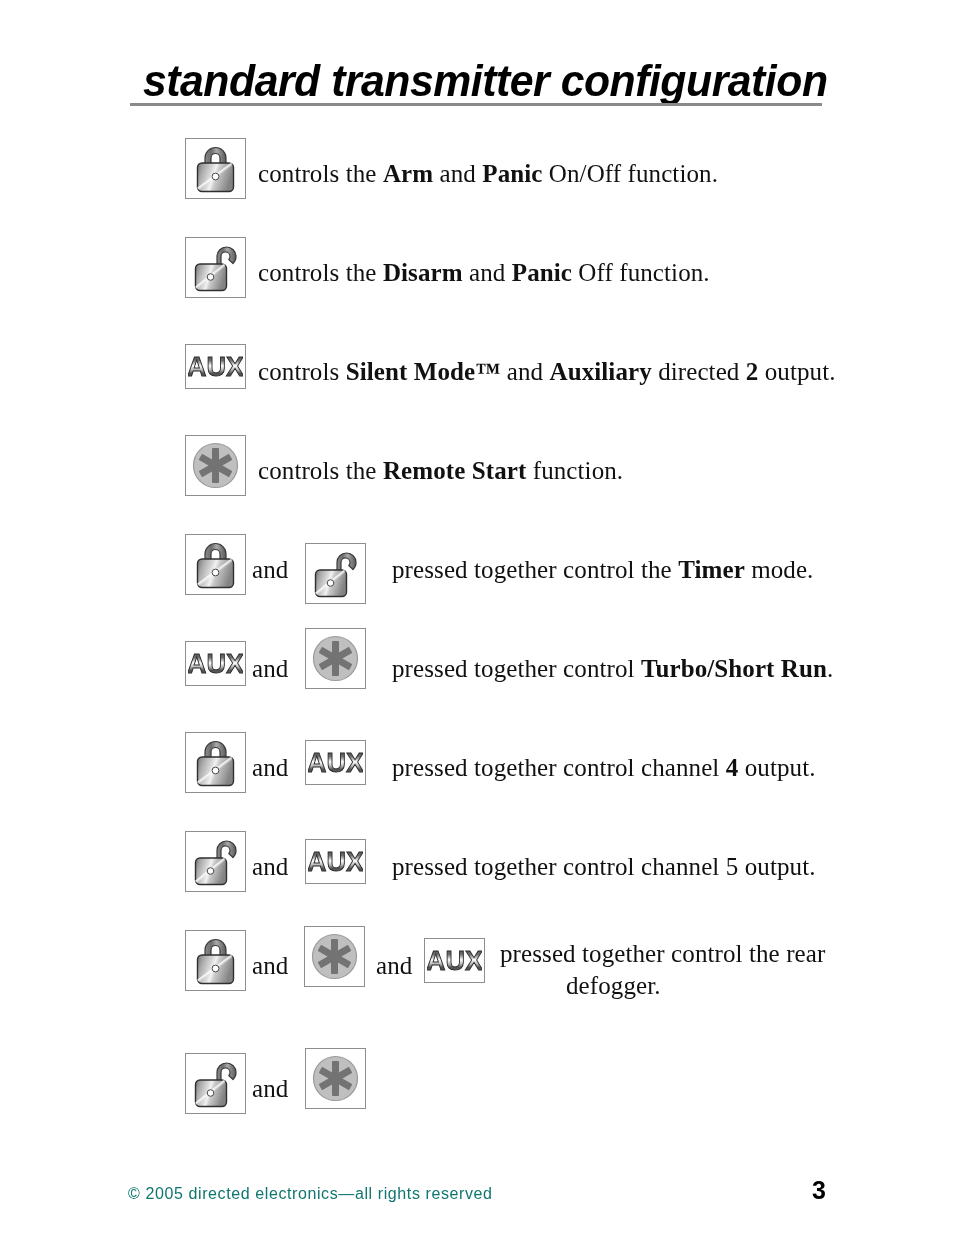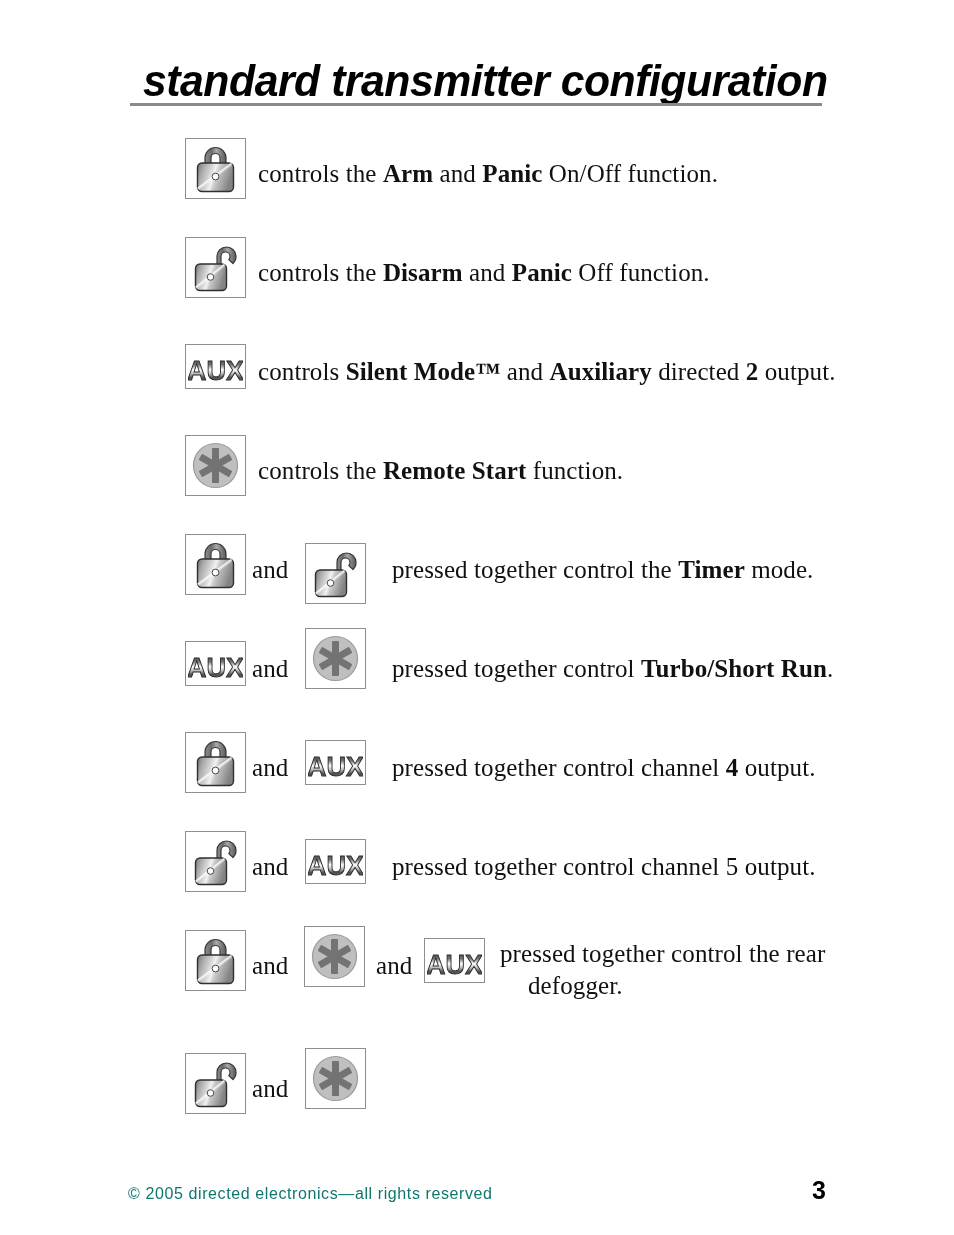--- a/index.html
+++ b/index.html
@@ -72,21 +72,21 @@
     box-sizing: border-box;
     border: 1px solid #8e8e8e;
     background: #ffffff;
     display: flex;
     align-items: center;
     justify-content: center;
     position: relative;
   }
   .icon-box.lock  { width: 61px; height: 61px; }
   .icon-box.star  { width: 61px; height: 61px; }
-  .icon-box.aux   { width: 61px; height: 45px; align-items: flex-end; }
+  .icon-box.aux   { width: 61px; height: 45px; }
 
   
   .row-text {
     position: absolute;
     font-size: 25px;
     line-height: 32px;
     color: #111;
     letter-spacing: 0.1px;
   }
   .row-text b { font-weight: bold; }
@@ -95,21 +95,21 @@
   .t-and-1   { left: 252px; top: 20px; }
   .t-after-2 { left: 372px; top: 20px; width: 470px; margin-left: 20px; }
   .t-after-3 { left: 500px; top: 8px; width: 330px; }
 
   .justified {
     text-align: justify;
     text-justify: inter-word;
   }
   .defog-line2 {
     display: block;
-    margin-left: 28px;
+    margin-left: 66px;
   }
 
   
   .footer {
     position: absolute;
     left: 128px;
     top: 1176px;
     width: 698px;
     display: flex;
     align-items: baseline;

